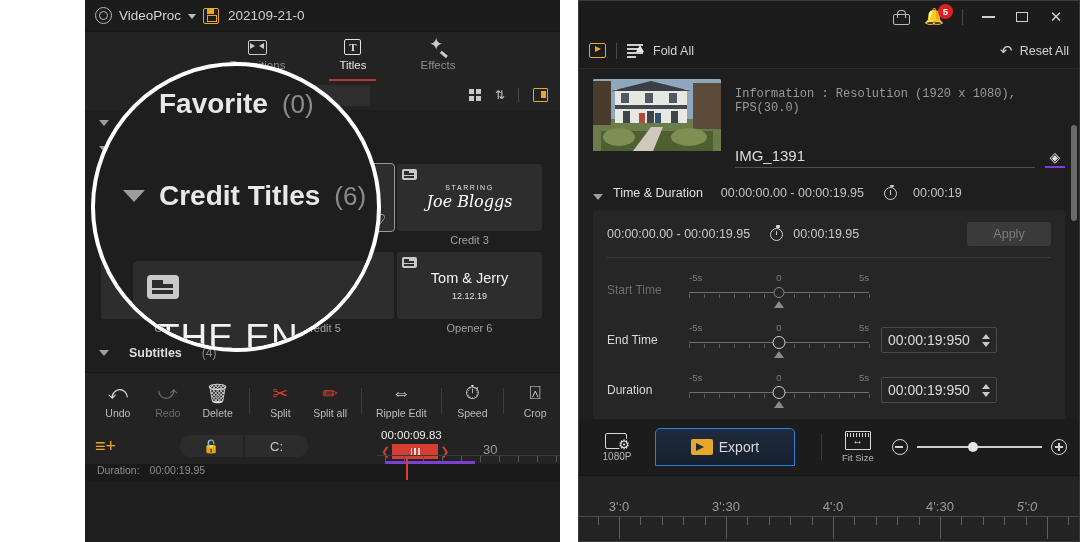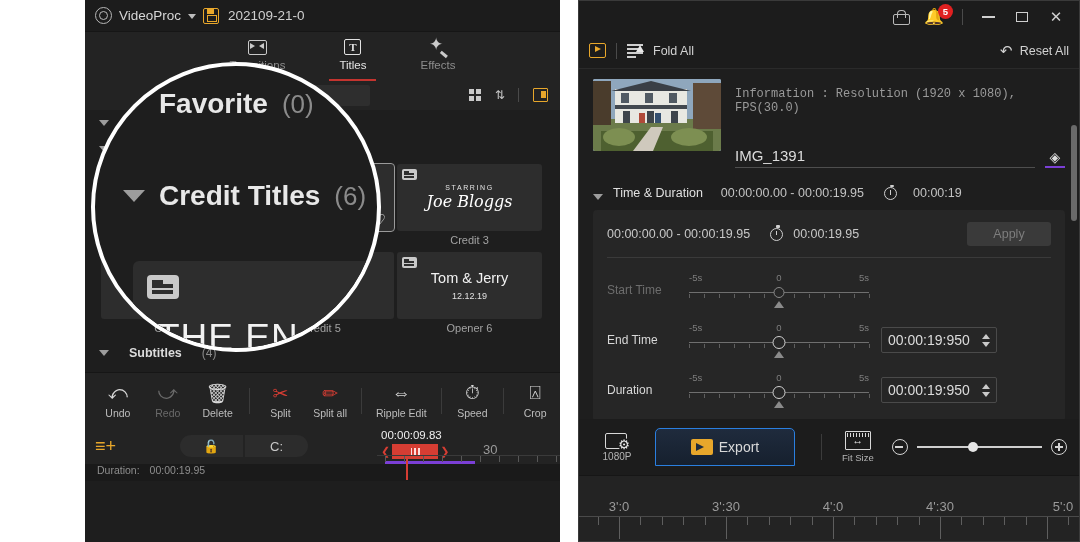--- a/index.html
+++ b/index.html
@@ -681,21 +681,21 @@
         <div class="zbtn plus"></div>
       </div>
     </div>
 
     <div class="r-ruler">
       <div class="rl-labels" id="rlabels">
           <span style="left: 40px;">3':0</span>
           <span style="left: 147px;">3':30</span>
           <span style="left: 254px;">4':0</span>
           <span style="left: 361px;">4':30</span>
-          <span style="left: 484px;">5':0</span>
+          <span style="left: 448px; font-style: italic;">5':0</span>
         </div>
       <div class="rl-ticks" id="rticks">
           <i class="maj" style="left: 40px;"></i>
           <i class="min" style="left: 61.4px;"></i>
           <i class="min" style="left: 82.8px;"></i>
           <i class="min" style="left: 104.2px;"></i>
           <i class="min" style="left: 125.6px;"></i>
           <i class="min" style="left: 18.6px;"></i>
           <i class="maj" style="left: 147px;"></i>
           <i class="min" style="left: 168.4px;"></i>

